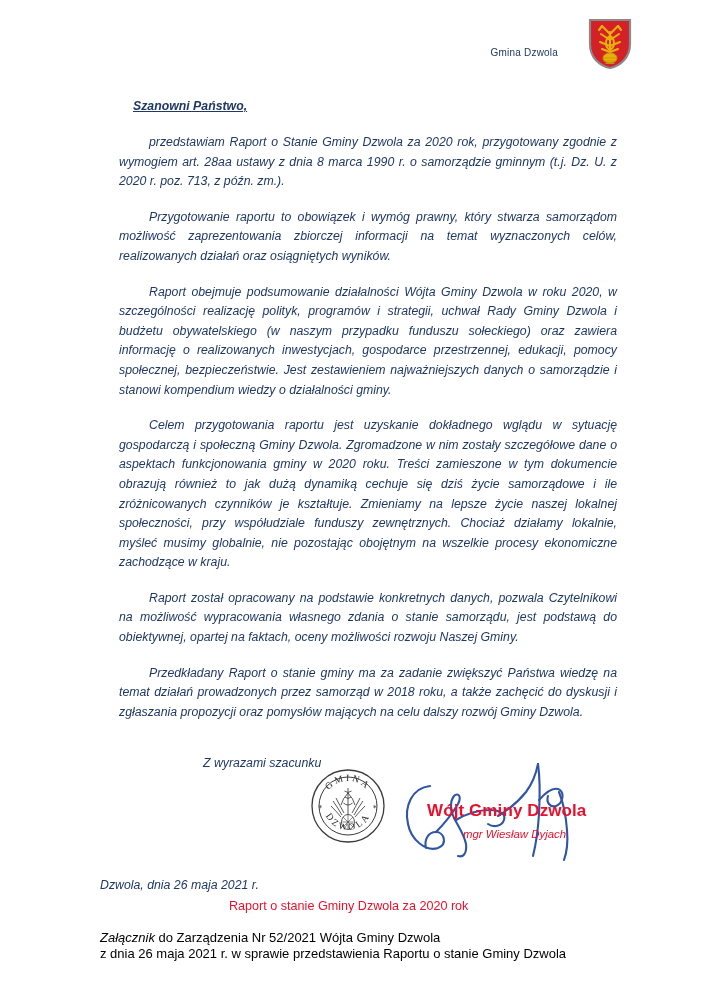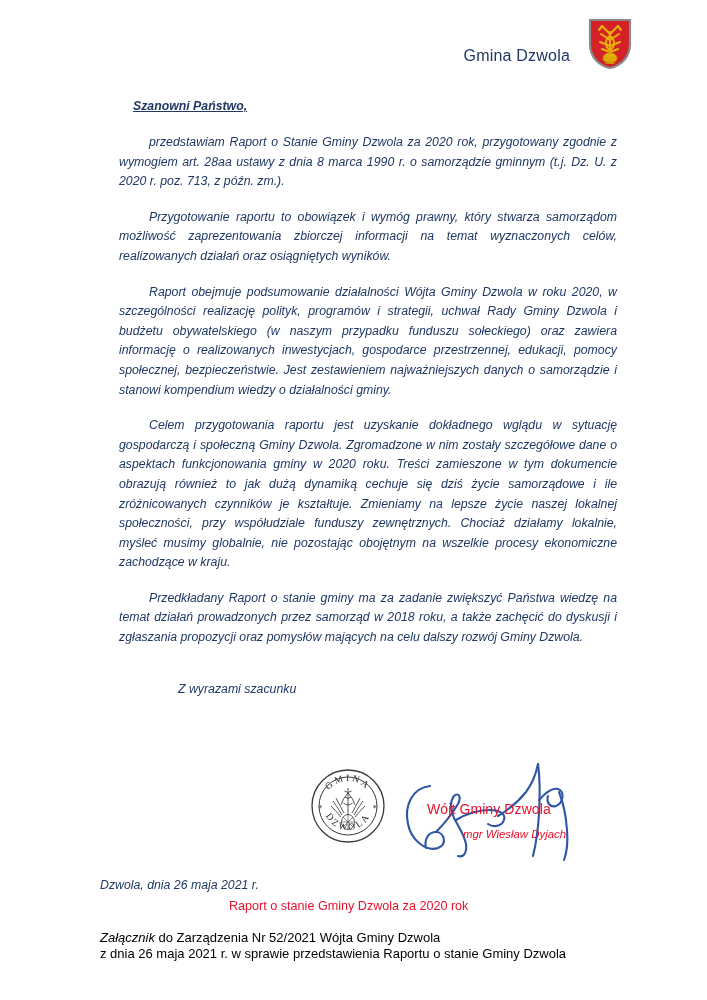--- a/index.html
+++ b/index.html
@@ -18,23 +18,23 @@
   
   #header {
     position: absolute;
     top: 0;
     left: 0;
     width: 707px;
     height: 90px;
   }
   #header-label {
     position: absolute;
-    right: 137px;
+    right: 149px;
     top: 47px;
-    font-size: 16px;
+    font-size: 10px;
     color: #1F3864;
     letter-spacing: 0.2px;
     white-space: nowrap;
   }
   #coat-of-arms {
     position: absolute;
     left: 588px;
     top: 18px;
     width: 44px;
     height: 52px;
@@ -65,21 +65,21 @@
     line-height: 19.6px;
     margin: 16px;
     text-indent: 30px;
     hyphens: none;
   }
   .para.first { margin-top: 17px; }
   .closing {
     font-size: 12.3px;
     font-style: italic;
     color: #1F3864;
-    margin: 32px 0 0 75px;
+    margin: 32px 0 0 100px;
     line-height: 19px;
   }
 
   
   #signature-block {
     position: absolute;
     left: 290px;
     top: 760px;
     width: 300px;
     height: 115px;
@@ -95,22 +95,22 @@
     position: absolute;
     left: 110px;
     top: -12px;
     width: 190px;
     height: 120px;
   }
   #sig-title {
     position: absolute;
     left: 137px;
     top: 41px;
-    font-size: 14px;
-    font-weight: normal;
+    font-size: 17px;
+    font-weight: bold;
     color: #E8112D;
     white-space: nowrap;
     letter-spacing: 0.1px;
   }
   #sig-name {
     position: absolute;
     left: 140px;
     top: 68px;
     font-size: 11.4px;
     font-style: italic;
@@ -179,20 +179,21 @@
     </svg>
   </div>
 </div>
 
 <div id="doc-body">
   <p class="salutation">Szanowni Państwo,</p>
   <p class="para first">przedstawiam Raport o Stanie Gminy Dzwola za 2020 rok, przygotowany zgodnie z wymogiem art. 28aa ustawy z dnia 8 marca 1990 r. o samorządzie gminnym (t.j. Dz. U. z 2020 r. poz. 713, z późn. zm.).</p>
   <p class="para">Przygotowanie raportu to obowiązek i wymóg prawny, który stwarza samorządom możliwość zaprezentowania zbiorczej informacji na temat wyznaczonych celów, realizowanych działań oraz osiągniętych wyników.</p>
   <p class="para">Raport obejmuje podsumowanie działalności Wójta Gminy Dzwola w roku 2020, w szczególności realizację polityk, programów i strategii, uchwał Rady Gminy Dzwola i budżetu obywatelskiego (w naszym przypadku funduszu sołeckiego) oraz zawiera informację o realizowanych inwestycjach, gospodarce przestrzennej, edukacji, pomocy społecznej, bezpieczeństwie. Jest zestawieniem najważniejszych danych o samorządzie i stanowi kompendium wiedzy o działalności gminy.</p>
   <p class="para">Celem przygotowania raportu jest uzyskanie dokładnego wglądu w sytuację gospodarczą i społeczną Gminy Dzwola. Zgromadzone w nim zostały szczegółowe dane o aspektach funkcjonowania gminy w 2020 roku. Treści zamieszone w tym dokumencie obrazują również to jak dużą dynamiką cechuje się dziś życie samorządowe i ile zróżnicowanych czynników je kształtuje. Zmieniamy na lepsze życie naszej lokalnej społeczności, przy współudziale funduszy zewnętrznych. Chociaż działamy lokalnie, myśleć musimy globalnie, nie pozostając obojętnym na wszelkie procesy ekonomiczne zachodzące w kraju.</p>
+  <p class="para">Raport został opracowany na podstawie konkretnych danych, pozwala Czytelnikowi na możliwość wypracowania własnego zdania o stanie samorządu, jest podstawą do obiektywnej, opartej na faktach, oceny możliwości rozwoju Naszej Gminy.</p>
   <p class="para">Przedkładany Raport o stanie gminy ma za zadanie zwiększyć Państwa wiedzę na temat działań prowadzonych przez samorząd w 2018 roku, a także zachęcić do dyskusji i zgłaszania propozycji oraz pomysłów mających na celu dalszy rozwój Gminy Dzwola.</p>
   <p class="closing">Z wyrazami szacunku</p>
 </div>
 
 <div id="signature-block">
 
   <div id="official-seal">
     <svg viewBox="0 0 76 76" width="76" height="76" aria-hidden="true">
       <defs>
         <path id="arcTop" d="M 13 38 A 25 25 0 0 1 63 38"></path>

